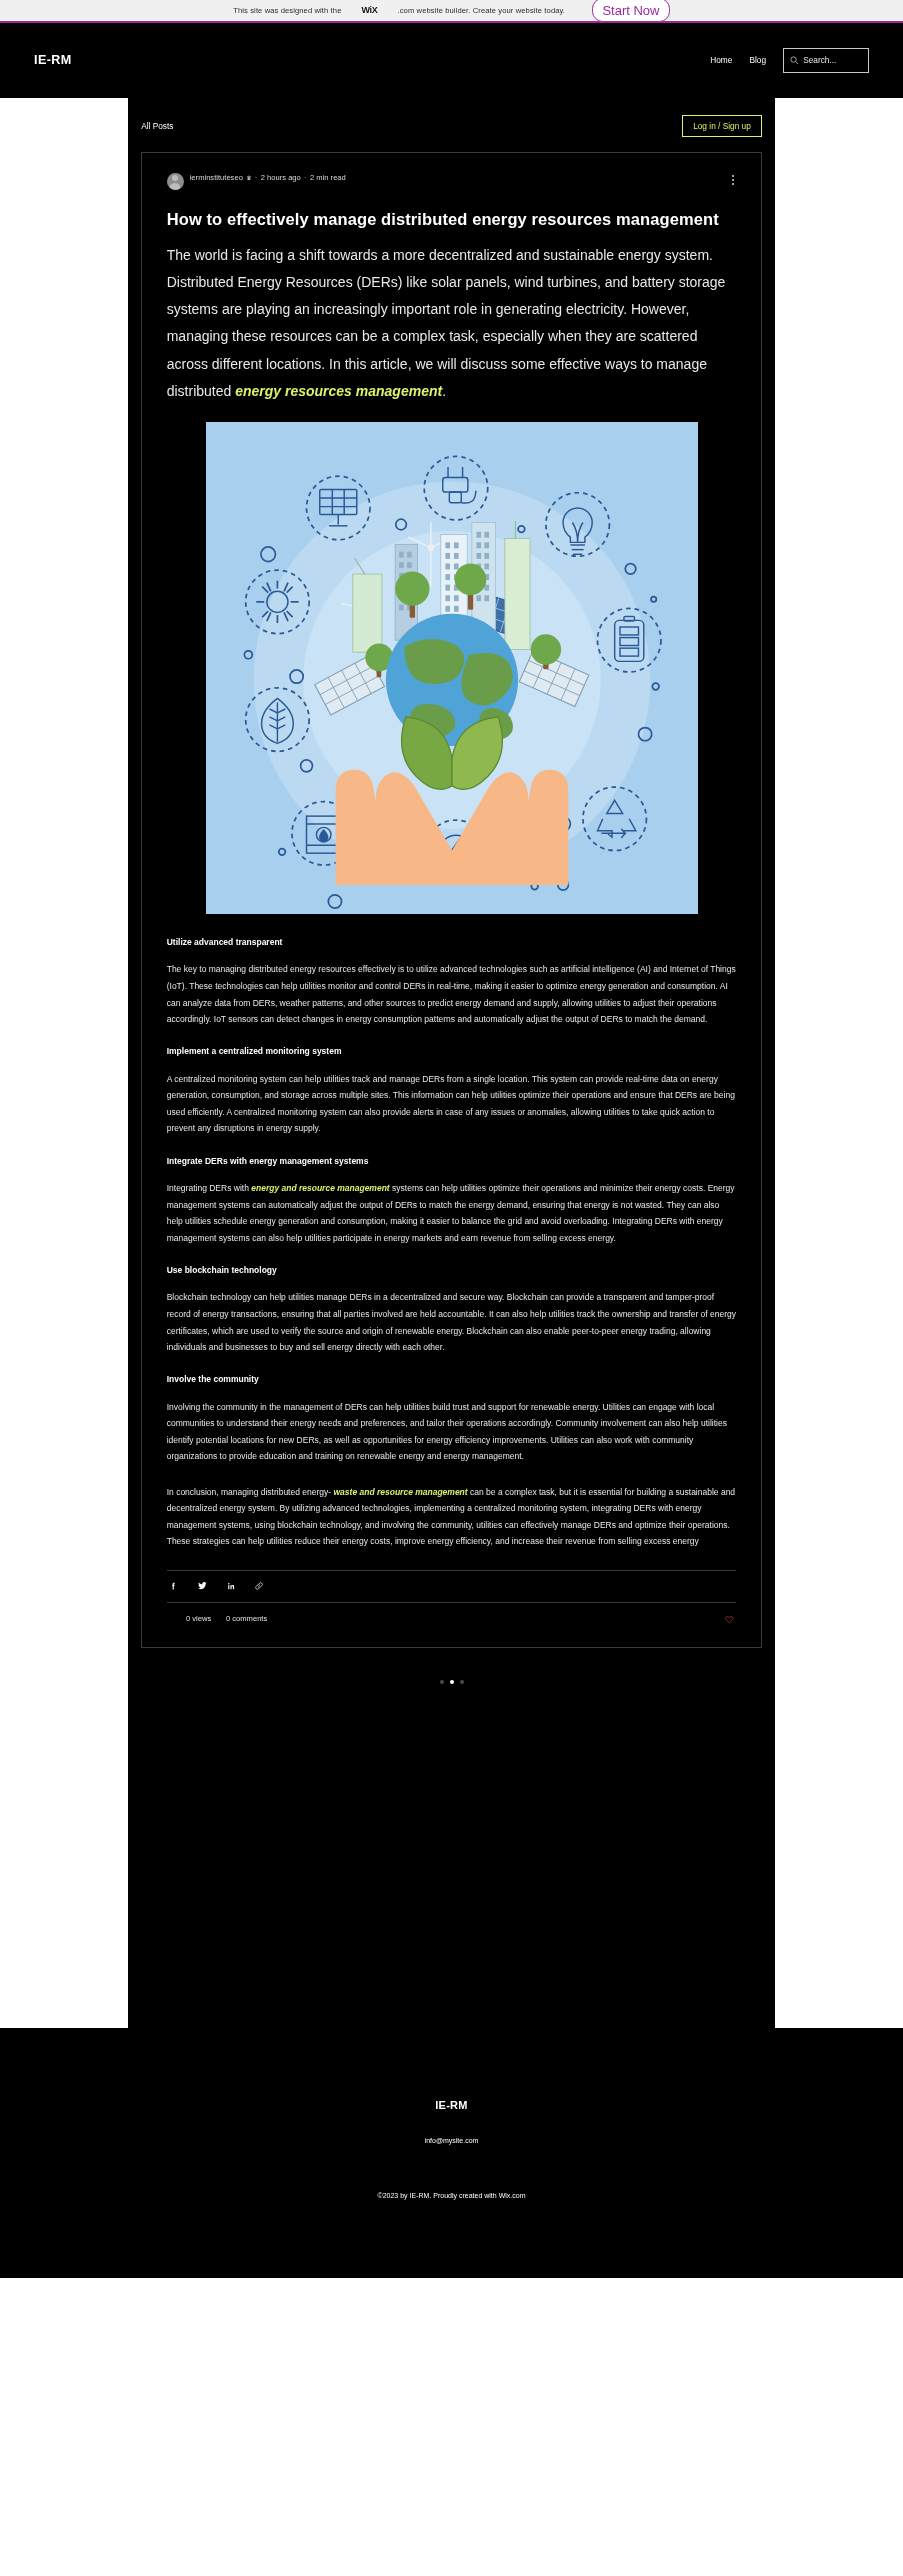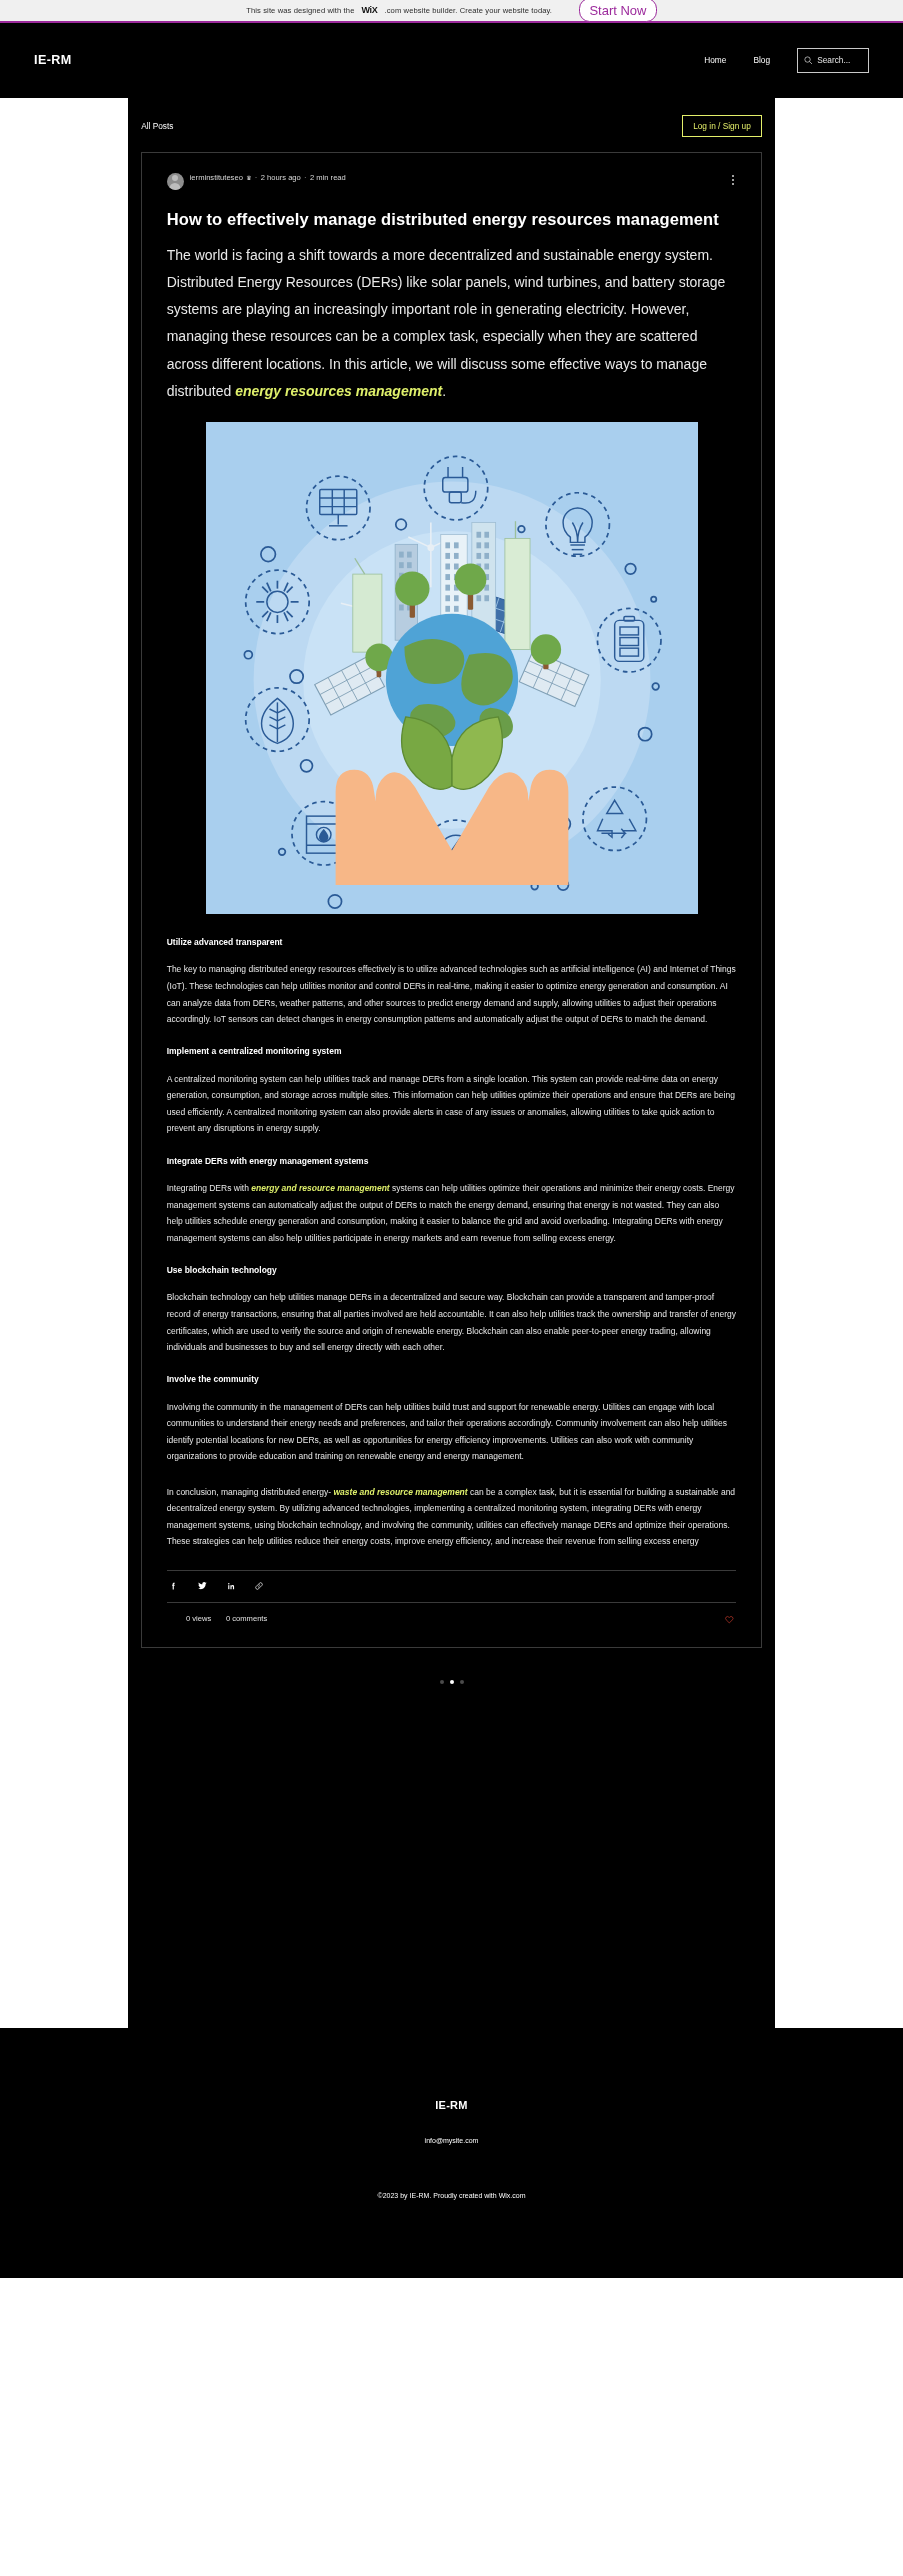--- a/index.html
+++ b/index.html
@@ -21,21 +21,21 @@
     justify-content: center;
     gap: 0;
     position: relative;
   }
   .wix-bar-text {
     font-size: 7.6px;
     color: #2b2b2b;
     letter-spacing: 0.1px;
     display: flex;
     align-items: baseline;
-    gap: 7px;
+    gap: 20px;
   }
   .wix-logo {
     font-weight: 700;
     font-size: 9px;
     letter-spacing: -0.3px;
     color: #111;
   }
   .wix-start-btn {
     margin-left: 27px;
     border: 0.9px solid #9c2a9c;
@@ -60,32 +60,32 @@
   .brand {
     color: #ffffff;
     font-size: 12.6px;
     font-weight: 700;
     letter-spacing: 0.4px;
   }
   .nav-right {
     margin-left: auto;
     display: flex;
     align-items: center;
-    gap: 27px;
+    gap: 17px;
   }
   .nav-link {
     color: #ffffff;
     font-size: 8.3px;
     text-decoration: none;
     cursor: pointer;
   }
   .search-box {
     border: 0.7px solid #c9c9c9;
     height: 25px;
-    width: 72px;
+    width: 86px;
     display: flex;
     align-items: center;
     gap: 4.6px;
     padding: 0 6px;
     cursor: text;
   }
   .search-box .ico { flex: 0 0 auto; display:flex; }
   .search-placeholder {
     color: #e8e8e8;
     font-size: 8.3px;

